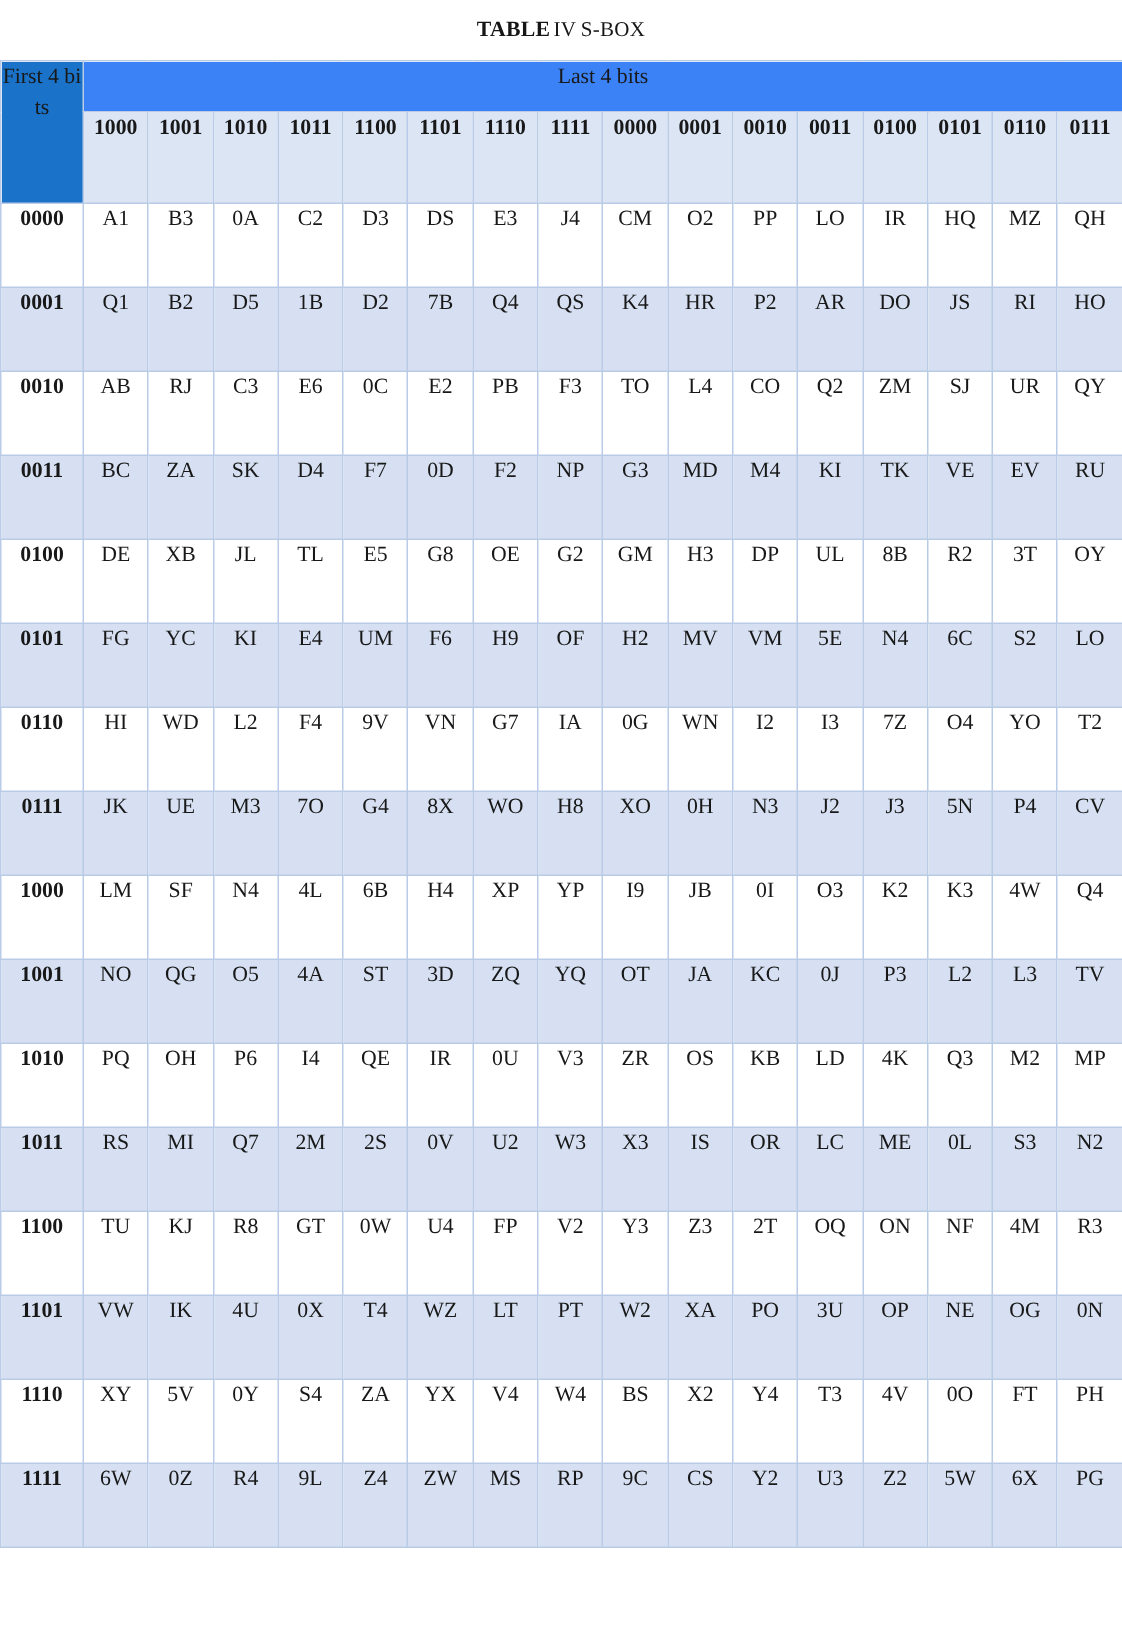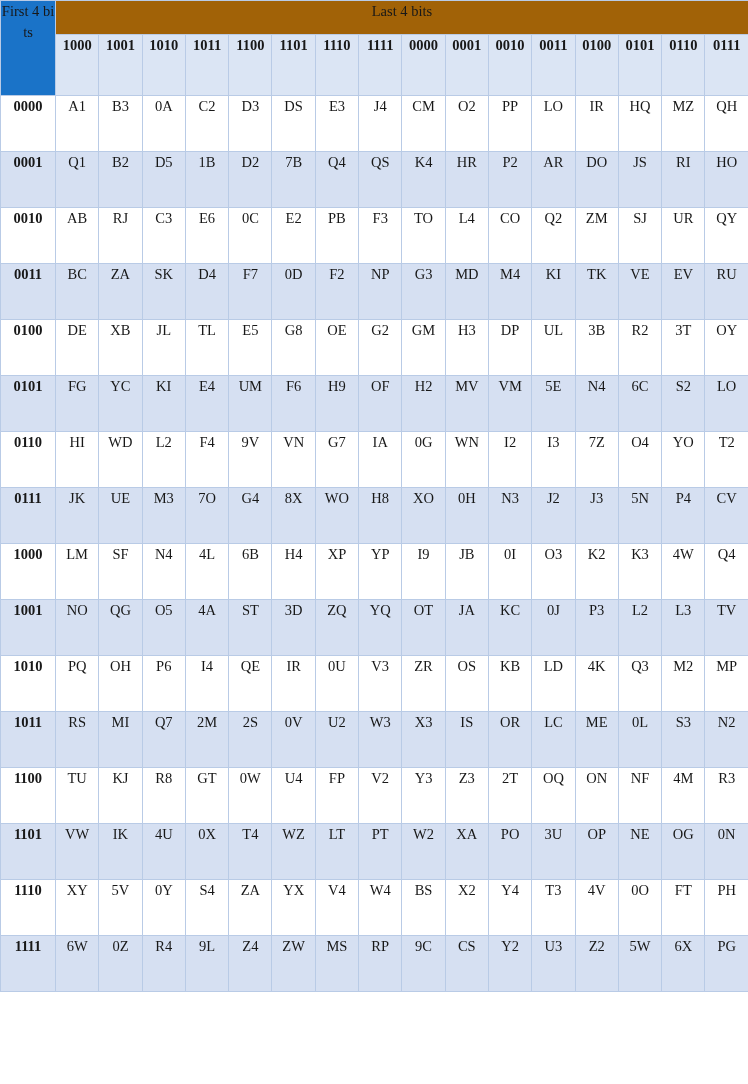--- a/index.html
+++ b/index.html
@@ -72,21 +72,21 @@
     font-size:14.5px;
     border:1px solid #1a73c8;
     width:55px;
     text-align:left;
     padding:4px 0 4px 8px;
     vertical-align:top;
     line-height:1.55;
     word-break:break-all;
   }
   td.hdr-last4{
-    background:#a16207;
+    background:#3b82f6;
     color:#111111;
     font-size:14.5px;
     border:1px solid #1a73c8;
     height:33px;
     vertical-align:middle;
     padding:0;
   }
   td.hdr-bits{
     background:#dbe5f4;
     font-weight:bold;
@@ -120,20 +120,25 @@
   tr.alt td.cell{background:#d6e0f2;}
   tr.body-row{height:56px;}
   col.c-lab{width:55px;}
   col.c-dat{width:43.3px;}
 </style>
 </head>
 <body>
 
 <div id="page">
 
+  <div class="title-wrap">
+    <div class="title">
+      <span class="t-main">TABLE</span><span class="t-num">IV</span><span class="t-rest">S-BOX</span>
+    </div>
+  </div>
 
   <table class="sbox">
     <colgroup>
       <col class="c-lab">
       <col class="c-dat">
         <col class="c-dat">
         <col class="c-dat">
         <col class="c-dat">
       <col class="c-dat">
         <col class="c-dat">
@@ -254,21 +259,21 @@
           <td class="cell">JL</td>
           <td class="cell">TL</td>
           <td class="cell">E5</td>
           <td class="cell">G8</td>
           <td class="cell">OE</td>
           <td class="cell">G2</td>
           <td class="cell">GM</td>
           <td class="cell">H3</td>
           <td class="cell">DP</td>
           <td class="cell">UL</td>
-          <td class="cell">3B</td>
+          <td class="cell">8B</td>
           <td class="cell">R2</td>
           <td class="cell">3T</td>
           <td class="cell">OY</td>
         </tr>
         <tr class="body-row alt">
           <td class="rowlab">0101</td>
           <td class="cell">FG</td>
           <td class="cell">YC</td>
           <td class="cell">KI</td>
           <td class="cell">E4</td>

